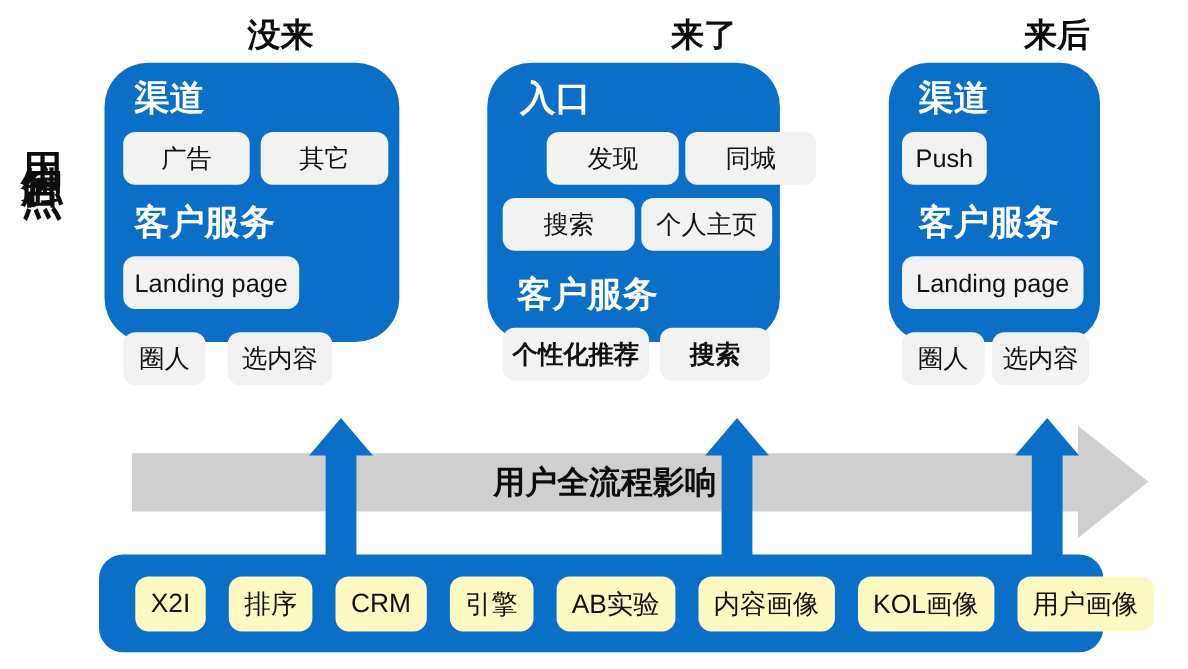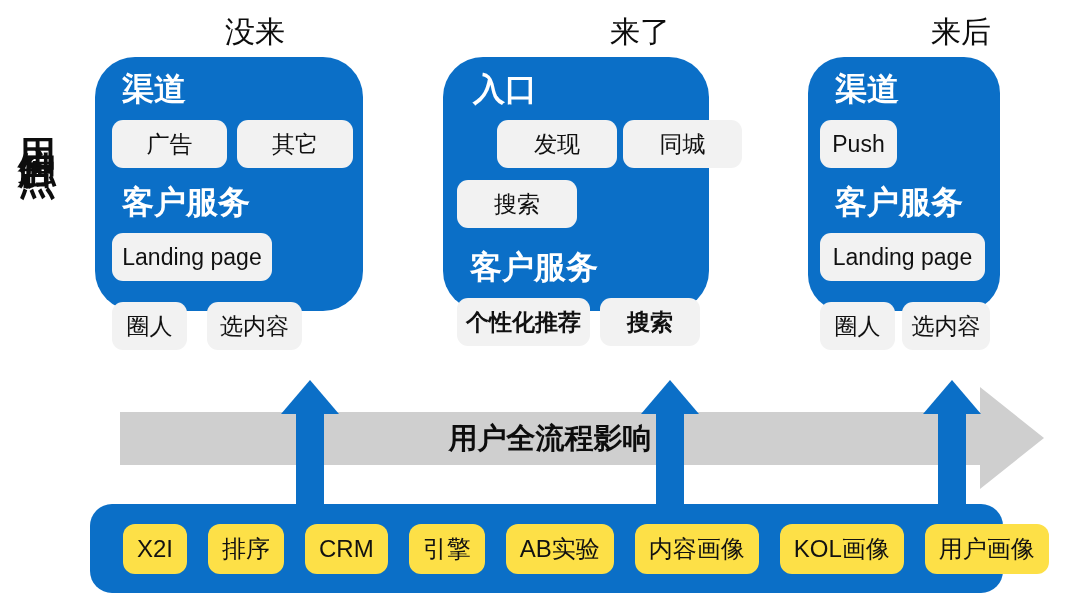--- a/index.html
+++ b/index.html
@@ -23,21 +23,21 @@
     text-orientation: upright;
     letter-spacing: 7px;
     line-height: 42px;
   }
   
   .stage-title {
     position: absolute;
     top: 12px;
     transform: translateX(-50%);
     font-size: 30px;
-    font-weight: 400;
+    font-weight: 700;
     color: #0d0d0d;
     white-space: nowrap;
   }
   
   .panel {
     position: absolute;
     top: 57px;
     height: 254px;
     background: #0b6fc7;
     border-radius: 40px;
@@ -127,21 +127,21 @@
     border-radius: 22px;
     display: flex;
     align-items: center;
     box-sizing: border-box;
     padding-left: 33px;
     gap: 21px;
     z-index: 3;
   }
   .p-chip {
     height: 50px;
-    background: #fde047;
+    background: #fef9c3;
     border-radius: 12px;
     display: flex;
     align-items: center;
     justify-content: center;
     padding: 0 14px;
     font-size: 24px;
     color: #111111;
     white-space: nowrap;
     flex: none;
   }
@@ -174,20 +174,21 @@
   </div>
 
   <div class="panel" style="left:443px; width:266px;">
     <div class="panel-header" style="left:30px; top:15px;">入口</div>
     <div class="chip-row" style="left:14px; top:63px; gap:6px;padding-left:40px;">
       <div class="chip" style="width:120px">发现</div>
       <div class="chip" style="width:119px">同城</div>
     </div>
     <div class="chip-row" style="left:14px; top:123px; gap:6px;">
       <div class="chip" style="width:120px">搜索</div>
+      <div class="chip" style="width:119px">个人主页</div>
     </div>
     <div class="panel-header" style="left:27px; top:193px;">客户服务</div>
     <div class="chip-row" style="left:14px; top:241px; gap:10px;font-weight:bold;">
       <div class="chip" style="width:133px">个性化推荐</div>
       <div class="chip" style="width:100px">搜索</div>
     </div>
   </div>
 
   <div class="panel" style="left:808px; width:192px; border-radius:36px;">
     <div class="panel-header" style="left:27px; top:15px;">渠道</div>

